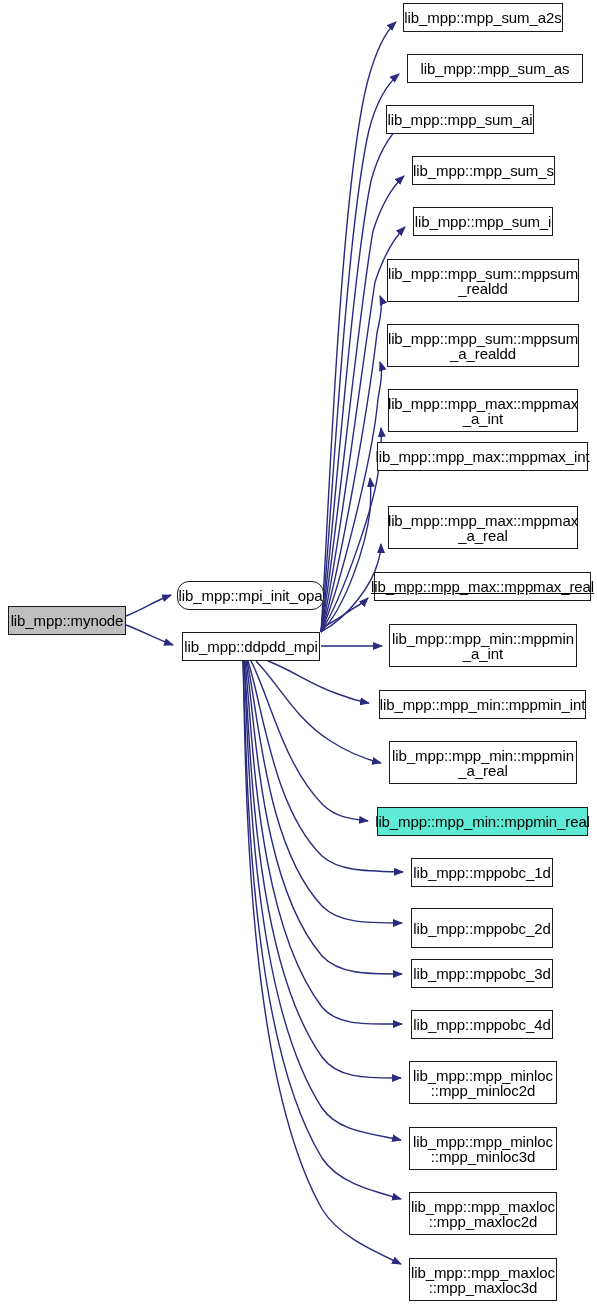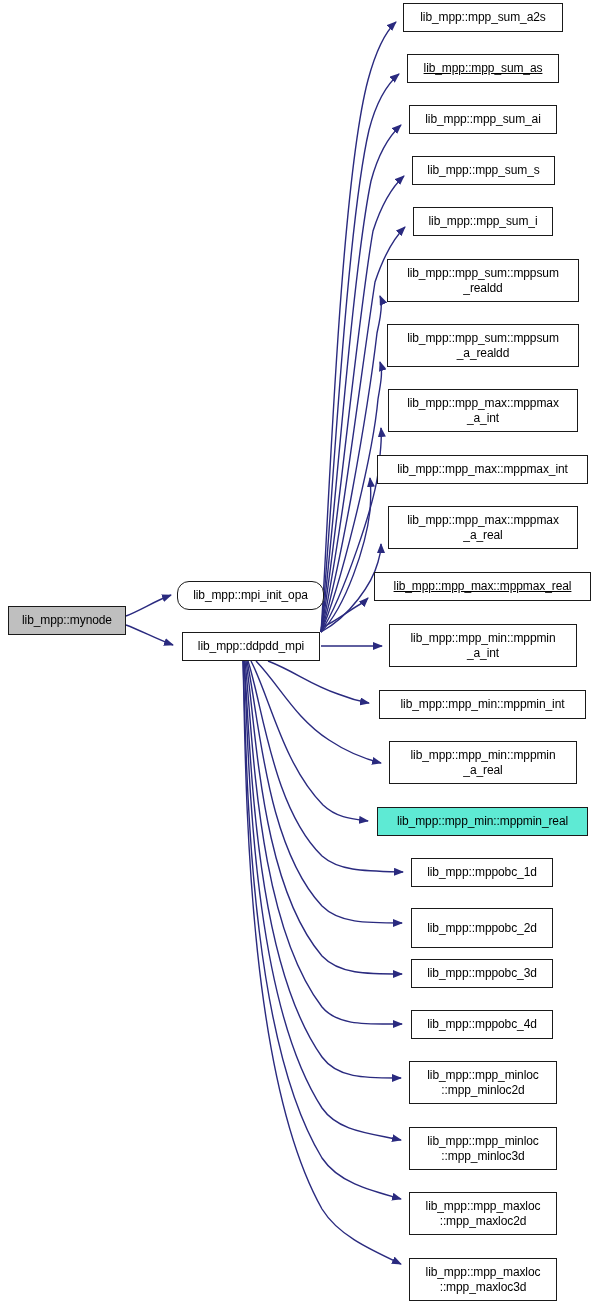--- a/index.html
+++ b/index.html
@@ -26,21 +26,21 @@
   .node {
     position: absolute;
     box-sizing: border-box;
     border: 1px solid #1a1a1a;
     background: #ffffff;
     display: flex;
     align-items: center;
     justify-content: center;
     text-align: center;
     color: #000000;
-    font-size: 12px;
+    font-size: 15px;
     line-height: 15px;
     letter-spacing: -0.1px;
     white-space: pre-line;
     z-index: 2;
   }
   .node.root {
     background: #bfbfbf;
   }
 </style>
 </head>
@@ -79,31 +79,31 @@
         <path d="M244,661 C249,747 249,995 322,1108 C338,1131 368,1133 401,1140" marker-end="url(#arrow)"></path>
         <path d="M243,661 C247,754 246,1033 322,1158 C338,1182 368,1190 401,1199" marker-end="url(#arrow)"></path>
         <path d="M243,661 C246,760 244,1070 322,1209 C338,1235 369,1249 401,1264" marker-end="url(#arrow)"></path>
       </g>
   </svg>
   <div id="node-layer">
       <div class="node root" style="left: 8px; top: 606px; width: 118px; height: 29px; background: rgb(191, 191, 191); border-color: rgb(26, 26, 26);">lib_mpp::mynode</div>
       <div class="node" style="left: 177px; top: 581px; width: 147px; height: 29px; background: rgb(255, 255, 255); border-color: rgb(26, 26, 26); border-radius: 12px;">lib_mpp::mpi_init_opa</div>
       <div class="node" style="left: 182px; top: 632px; width: 138px; height: 29px; background: rgb(255, 255, 255); border-color: rgb(26, 26, 26);">lib_mpp::ddpdd_mpi</div>
       <div class="node" style="left: 403px; top: 3px; width: 160px; height: 29px; background: rgb(255, 255, 255); border-color: rgb(26, 26, 26);">lib_mpp::mpp_sum_a2s</div>
-      <div class="node" style="left: 407px; top: 54px; width: 152px; height: 29px; background: rgb(255, 255, 255); border-color: rgb(26, 26, 26); text-decoration: underline;">lib_mpp::mpp_sum_as</div>
-      <div class="node" style="left: 409px; top: 105px; width: 148px; height: 29px; background: rgb(255, 255, 255); border-color: rgb(26, 26, 26);">lib_mpp::mpp_sum_ai</div>
+      <div class="node" style="left: 407px; top: 54px; width: 176px; height: 29px; background: rgb(255, 255, 255); border-color: rgb(26, 26, 26);">lib_mpp::mpp_sum_as</div>
+      <div class="node" style="left: 386px; top: 105px; width: 148px; height: 29px; background: rgb(255, 255, 255); border-color: rgb(26, 26, 26);">lib_mpp::mpp_sum_ai</div>
       <div class="node" style="left: 412px; top: 156px; width: 143px; height: 29px; background: rgb(255, 255, 255); border-color: rgb(26, 26, 26);">lib_mpp::mpp_sum_s</div>
       <div class="node" style="left: 413px; top: 207px; width: 140px; height: 29px; background: rgb(255, 255, 255); border-color: rgb(26, 26, 26);">lib_mpp::mpp_sum_i</div>
       <div class="node" style="left: 387px; top: 259px; width: 192px; height: 43px; background: rgb(255, 255, 255); border-color: rgb(26, 26, 26);">lib_mpp::mpp_sum::mppsum
 _realdd</div>
       <div class="node" style="left: 387px; top: 324px; width: 192px; height: 43px; background: rgb(255, 255, 255); border-color: rgb(26, 26, 26);">lib_mpp::mpp_sum::mppsum
 _a_realdd</div>
       <div class="node" style="left: 388px; top: 389px; width: 190px; height: 43px; background: rgb(255, 255, 255); border-color: rgb(26, 26, 26);">lib_mpp::mpp_max::mppmax
 _a_int</div>
-      <div class="node" style="left: 377px; top: 455px; width: 211px; height: 29px; background: rgb(255, 255, 255); border-color: rgb(26, 26, 26);">lib_mpp::mpp_max::mppmax_int</div>
+      <div class="node" style="left: 377px; top: 442px; width: 211px; height: 29px; background: rgb(255, 255, 255); border-color: rgb(26, 26, 26);">lib_mpp::mpp_max::mppmax_int</div>
       <div class="node" style="left: 388px; top: 506px; width: 190px; height: 43px; background: rgb(255, 255, 255); border-color: rgb(26, 26, 26);">lib_mpp::mpp_max::mppmax
 _a_real</div>
       <div class="node" style="left: 374px; top: 572px; width: 217px; height: 29px; background: rgb(255, 255, 255); border-color: rgb(26, 26, 26); text-decoration: underline;">lib_mpp::mpp_max::mppmax_real</div>
       <div class="node" style="left: 389px; top: 624px; width: 188px; height: 43px; background: rgb(255, 255, 255); border-color: rgb(26, 26, 26);">lib_mpp::mpp_min::mppmin
 _a_int</div>
       <div class="node" style="left: 379px; top: 690px; width: 207px; height: 29px; background: rgb(255, 255, 255); border-color: rgb(26, 26, 26);">lib_mpp::mpp_min::mppmin_int</div>
       <div class="node" style="left: 389px; top: 741px; width: 188px; height: 43px; background: rgb(255, 255, 255); border-color: rgb(26, 26, 26);">lib_mpp::mpp_min::mppmin
 _a_real</div>
       <div class="node" style="left: 377px; top: 807px; width: 211px; height: 29px; background: #5eead4; border-color: rgb(26, 26, 26);">lib_mpp::mpp_min::mppmin_real</div>
       <div class="node" style="left: 411px; top: 858px; width: 142px; height: 29px; background: rgb(255, 255, 255); border-color: rgb(26, 26, 26);">lib_mpp::mppobc_1d</div>

